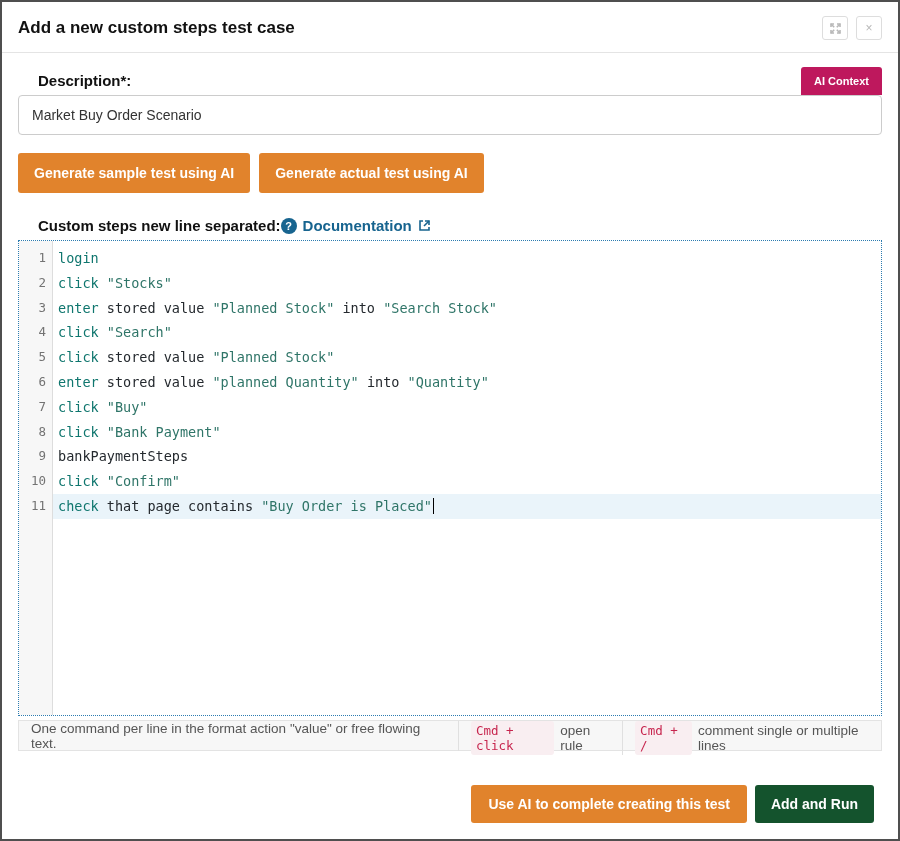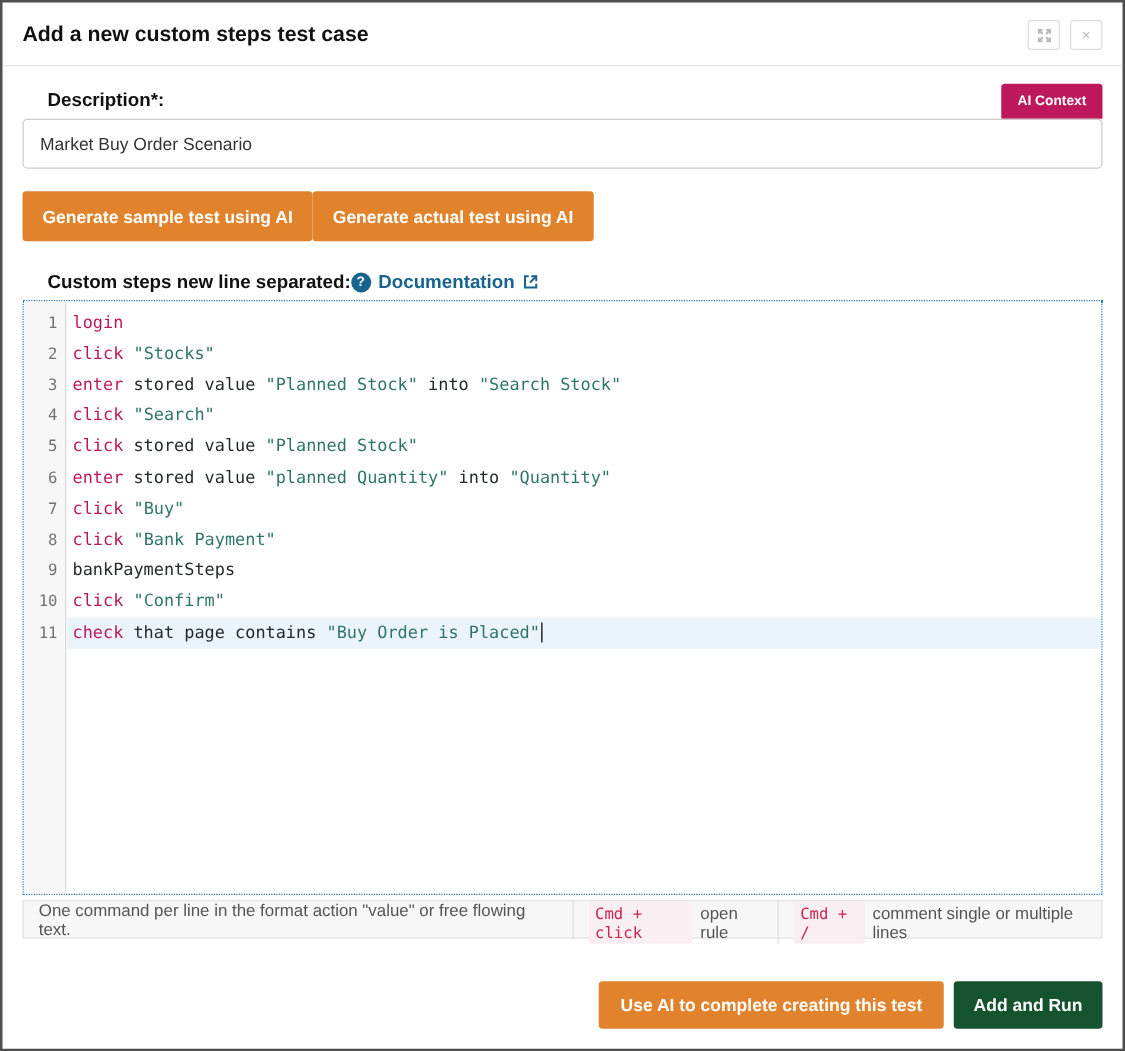--- a/index.html
+++ b/index.html
@@ -45,21 +45,21 @@
     cursor:pointer;
   }
   .desc-input {
     width:100%; height:40px;
     border:1px solid #ccc; border-radius:4px;
     font-size:14px; color:#333;
     padding:0 13px;
     font-family:"Liberation Sans", sans-serif;
     outline:none;
   }
-  .gen-row { display:flex; margin-top:18px; }
+  .gen-row { display:flex; gap:9px; margin-top:18px; }
   .orange-btn {
     background:#e1832c; color:#fff;
     border:none; border-radius:3px;
     font-size:14px; font-weight:bold;
     padding:0 16px; height:40px;
     cursor:pointer;
     font-family:"Liberation Sans", sans-serif;
   }
   .steps-row {
     display:flex; align-items:center; justify-content:flex-start;
@@ -98,21 +98,21 @@
     height:24.8px; line-height:24.8px;
   }
   .code-area { flex:1; padding-top:5px; overflow:hidden; }
   .code-line {
     font-family:"DejaVu Sans Mono", monospace;
     font-size:13.5px; color:#24292e;
     height:24.8px; line-height:24.8px;
     padding-left:5px; white-space:pre;
   }
   .code-line.active { background:#eaf4fa; }
-  .tok-kw { color:#be185d; }
+  .tok-kw { color:#0f766e; }
   .tok-str { color:#2f7568; }
   .cursor { border-left:1.5px solid #000; margin-left:1px; }
   
   .hint-bar {
     display:flex; align-items:flex-start;
     background:#f7f7f7;
     border:1px solid #e3e3e3;
     margin-top:4px;
     height:31px;
     font-size:13.5px; color:#555;
@@ -126,21 +126,21 @@
   .hint-cell.first { flex:0 0 440px; }
   .kbd-code {
     font-family:"DejaVu Sans Mono", monospace;
     font-size:12.5px; color:#c7254e;
     background:#f9eef1; border-radius:3px;
     padding:2px 5px;
   }
   
   .modal-footer {
     display:flex; justify-content:flex-end; gap:8px;
-    padding:16px 16px 16px 16px;
+    padding:16px 24px 16px 16px;
     margin-left:16px;
   }
   .footer-orange {
     background:#e1832c; color:#fff;
     border:none; border-radius:3px;
     font-size:14px; font-weight:bold;
     height:38px; padding:0 17px; cursor:pointer;
     font-family:"Liberation Sans", sans-serif;
   }
   .footer-teal {

